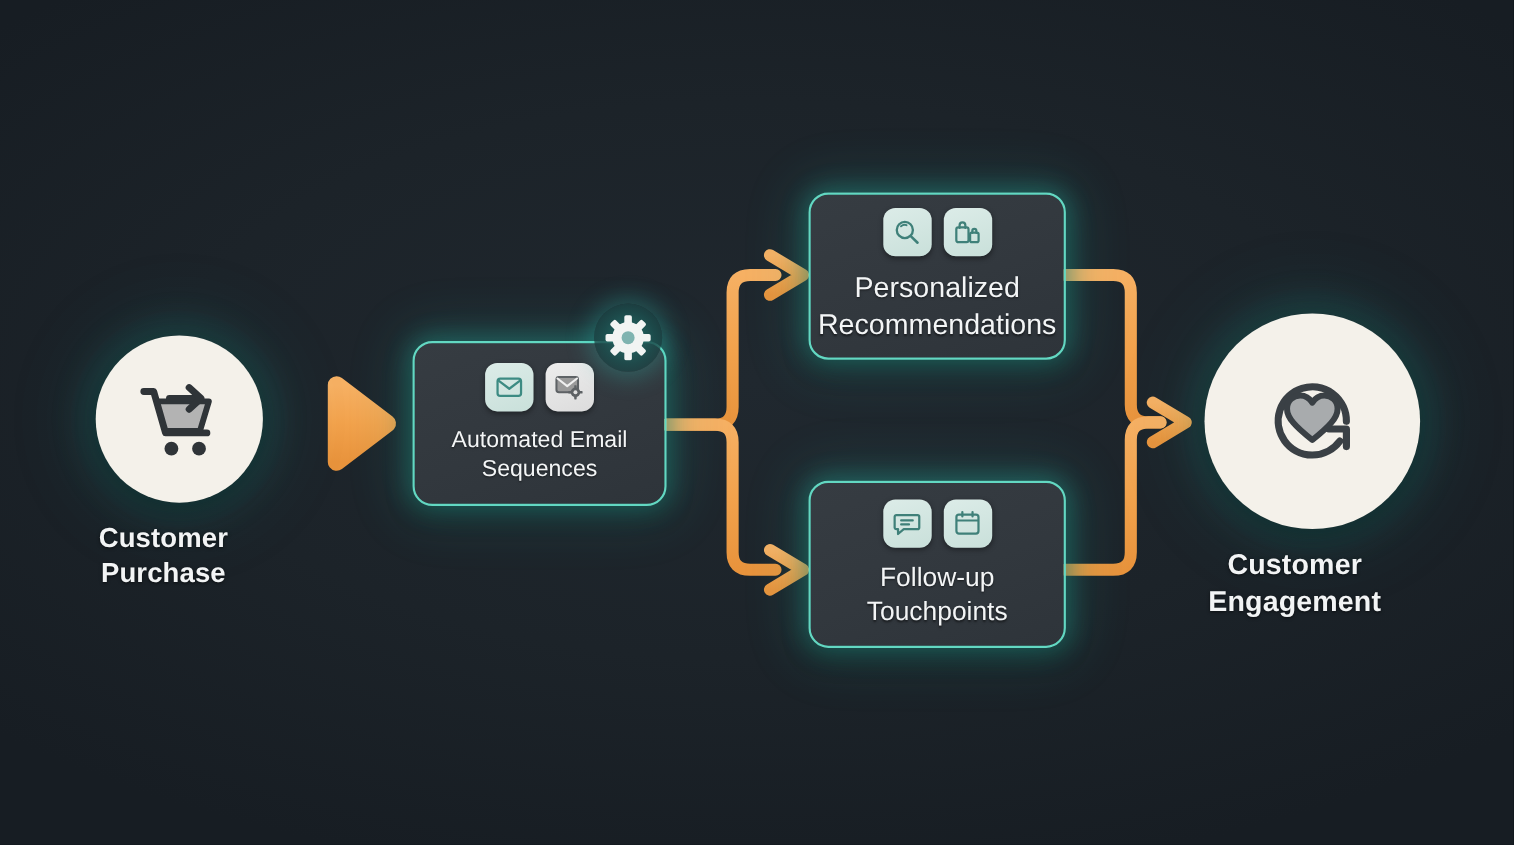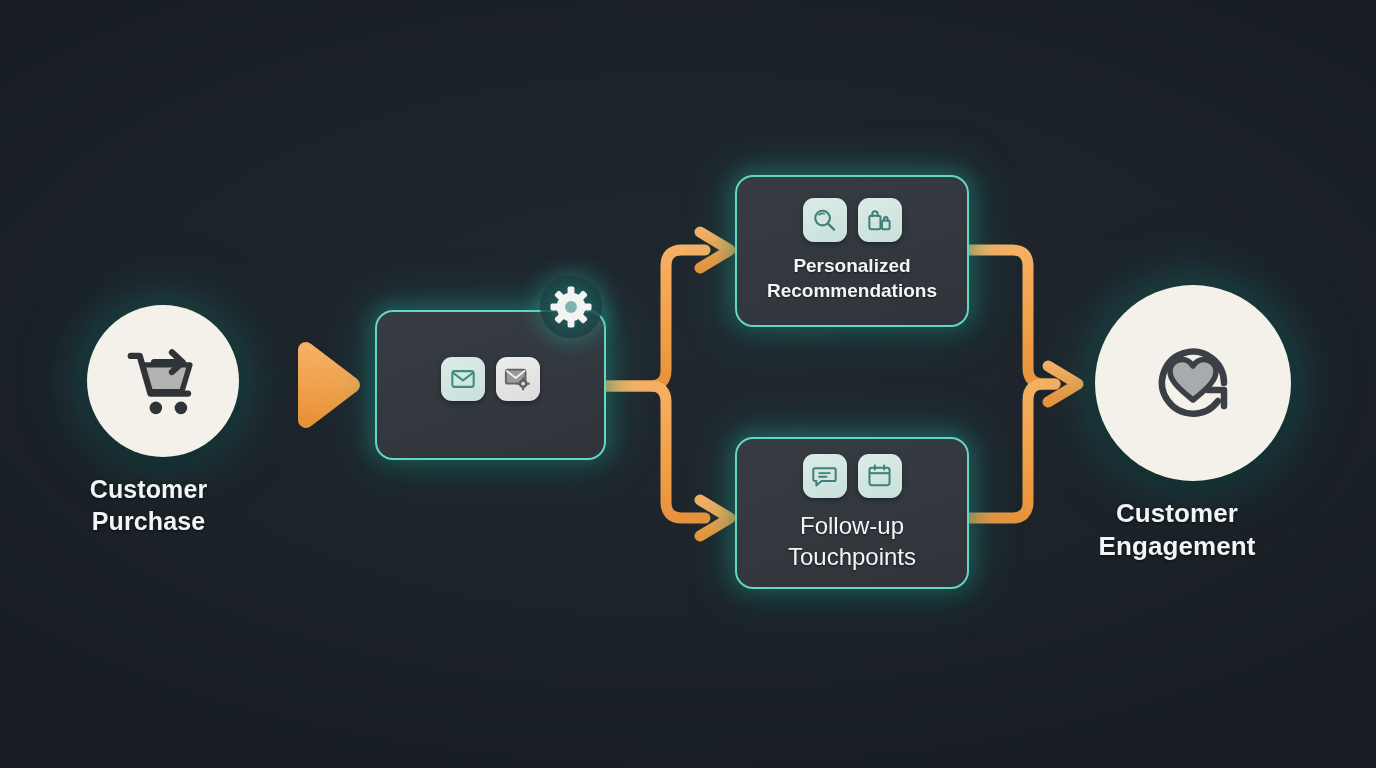--- a/index.html
+++ b/index.html
@@ -161,20 +161,22 @@
             <g fill="#5e6265">
               <rect x="-1.9" y="-11.2" width="3.8" height="4.6" rx="1"></rect>
               <rect x="-1.9" y="6.6" width="3.8" height="4.6" rx="1"></rect>
               <rect x="-11.2" y="-1.9" width="4.6" height="3.8" rx="1"></rect>
               <rect x="6.6" y="-1.9" width="4.6" height="3.8" rx="1"></rect>
             </g>
           </g>
         </svg>
       </div>
     </div>
+    <div class="box-label" style="font-size:21px; font-weight:500;">Automated Email
+Sequences</div>
   </div>
 
   <div class="gear-badge" style="left:540px; top:276px;">
     <svg width="42" height="42" viewBox="0 0 44 44">
       <g transform="translate(22,22)">
         <circle cx="0" cy="0" r="15" fill="#f2f4f3"></circle>
         <circle cx="0" cy="0" r="6.2" fill="#7fb3b0"></circle>
         <g fill="#f2f4f3">
           <rect x="-3.6" y="-21.5" width="7.2" height="9" rx="1.8"></rect>
           <rect x="-3.6" y="12.5" width="7.2" height="9" rx="1.8"></rect>
@@ -200,21 +202,21 @@
       </div>
       <div class="tile mint">
         <svg width="27" height="27" viewBox="0 0 28 28">
           <rect x="3.5" y="9" width="11.5" height="14" rx="1.8" fill="none" stroke="#3f8079" stroke-width="2.1"></rect>
           <path d="M6.6 9.5 V7 a2.7 2.7 0 0 1 5.4 0 V9.5" fill="none" stroke="#3f8079" stroke-width="2.1" stroke-linecap="round"></path>
           <rect x="16.5" y="14" width="8" height="9" rx="1.6" fill="none" stroke="#3f8079" stroke-width="2.1"></rect>
           <path d="M18.6 14.2 V12.4 a1.9 1.9 0 0 1 3.8 0 V14.2" fill="none" stroke="#3f8079" stroke-width="2.1" stroke-linecap="round"></path>
         </svg>
       </div>
     </div>
-    <div class="box-label" style="font-size:19px; font-weight:700;">Personalized
+    <div class="box-label" style="font-size:26px; font-weight:400;">Personalized
 Recommendations</div>
   </div>
 
   <div class="box-node" style="left:735px; top:437px; width:234px; height:152px;">
     <div class="tile-row">
       <div class="tile mint">
         <svg width="27" height="27" viewBox="0 0 28 28">
           <path d="M4 6.5 h20 a1.6 1.6 0 0 1 1.6 1.6 v10 a1.6 1.6 0 0 1 -1.6 1.6 h-13 l-5.4 4.6 v-4.6 h-1.6 a1.6 1.6 0 0 1 -1.6 -1.6 v-10 a1.6 1.6 0 0 1 1.6 -1.6 z" fill="none" stroke="#3f8079" stroke-width="2.1" stroke-linejoin="round"></path>
           <path d="M8.5 11.5 h11 M8.5 15.3 h7.5" stroke="#3f8079" stroke-width="2" stroke-linecap="round"></path>
         </svg>

